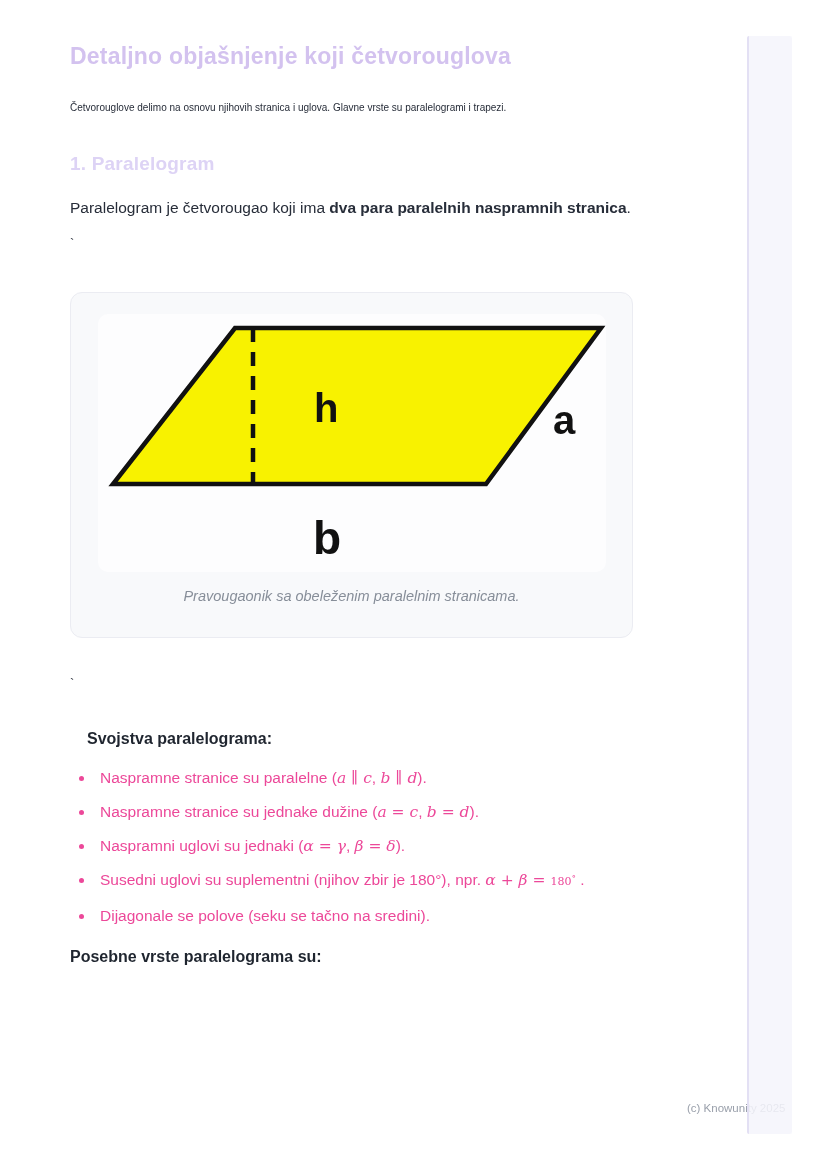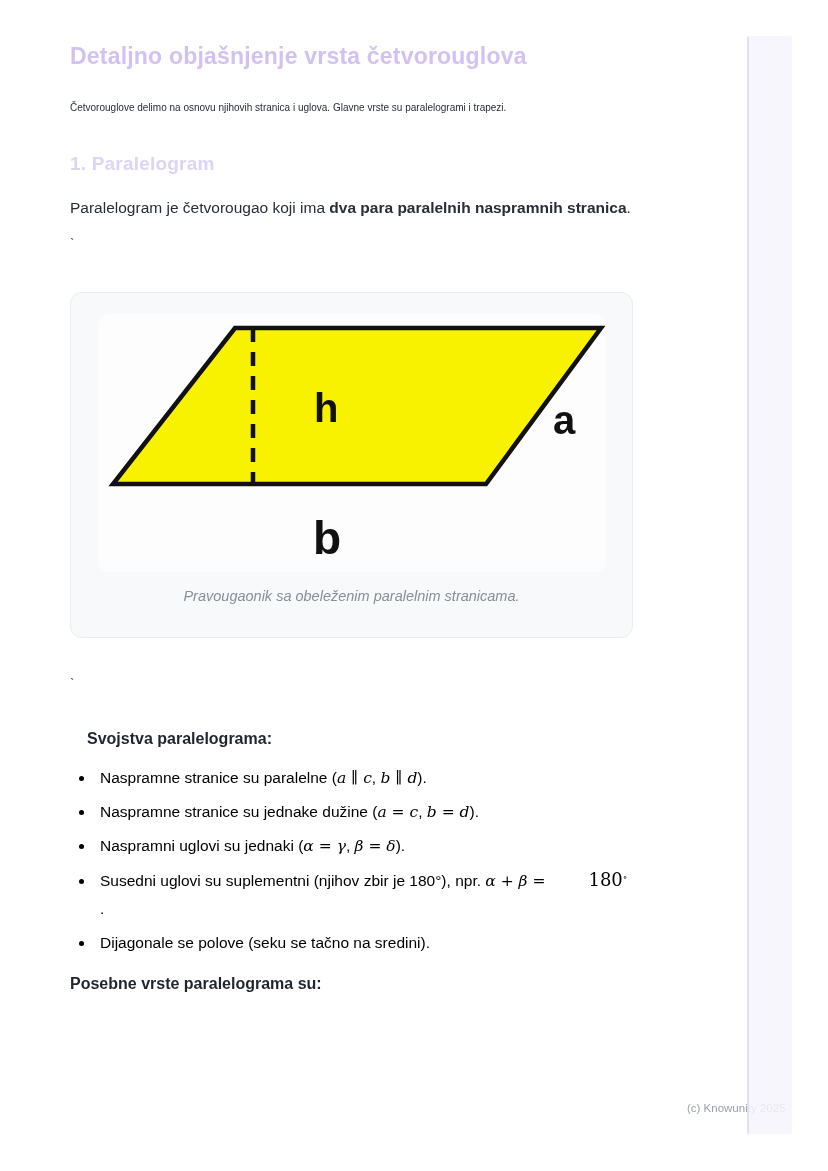--- a/index.html
+++ b/index.html
@@ -28,45 +28,45 @@
                   border-radius:10px; }
   .figure-caption { margin-top:16px; text-align:center; font-style:italic;
                     font-size:14.5px; color:#878e99; }
 
   h3.sub-heading { font-size:16px; line-height:22px; font-weight:700; color:#1f252f; }
   h3.sub-heading.props { margin-top:36px;margin-left:17px; }
   h3.sub-heading.special { margin-top:16px; }
 
   ul.bullets { margin-top:14px; padding-left:25px; list-style:disc outside; }
   ul.bullets li { padding-left:5px; margin-bottom:6px; font-size:15.5px; line-height:28px;
-                  color:#000000; }
+                  color:#ec4899; }
   ul.bullets.last { margin-bottom:0; }
 
   .m  { font-family:"DejaVu Serif", serif; font-style:italic;  font-size:15.5px; }
-  .u  { font-family:"DejaVu Serif", serif; font-style:normal;  font-size:18px;margin-left:38px; }
+  .u  { font-family:"DejaVu Serif", serif; font-style:normal;  font-size:11px; }
   .sup{ font-family:"DejaVu Serif", serif; font-style:normal; vertical-align:super;
         font-size:9px; line-height:0; }
 
   .footer-note { position:absolute; left:687px; top:1102px; font-size:11.5px;
                  color:#9aa0ab; z-index:1; white-space:nowrap; }
 
   .side-strip { position:absolute; left:747px; top:36px; width:45px; height:1098px;
                 background:rgba(245,244,252,0.85); border-left:2px solid rgba(222,219,243,0.8);
                 border-radius:2px; z-index:5; }
 
   svg text { font-family:"Liberation Sans", sans-serif; font-weight:800; fill:#111; }
 </style>
 </head>
 <body>
 
 <div class="page">
 
   <div class="content">
 
-    <h1 class="doc-title">Detaljno objašnjenje vrsta četvorouglova</h1>
+    <h1 class="doc-title">Detaljno objašnjenje koji četvorouglova</h1>
 
     <p class="body-par">Četvorouglove delimo na osnovu njihovih stranica i uglova. Glavne vrste su paralelogrami i trapezi.</p>
 
     <h2 class="sec-heading">1. Paralelogram</h2>
 
     <p class="lead"><span>Paralelogram je četvorougao koji ima </span><b>dva para paralelnih naspramnih stranica</b><span>.</span></p>
 
     <span class="stray first">`</span>
 
     <figure class="figure-card">

